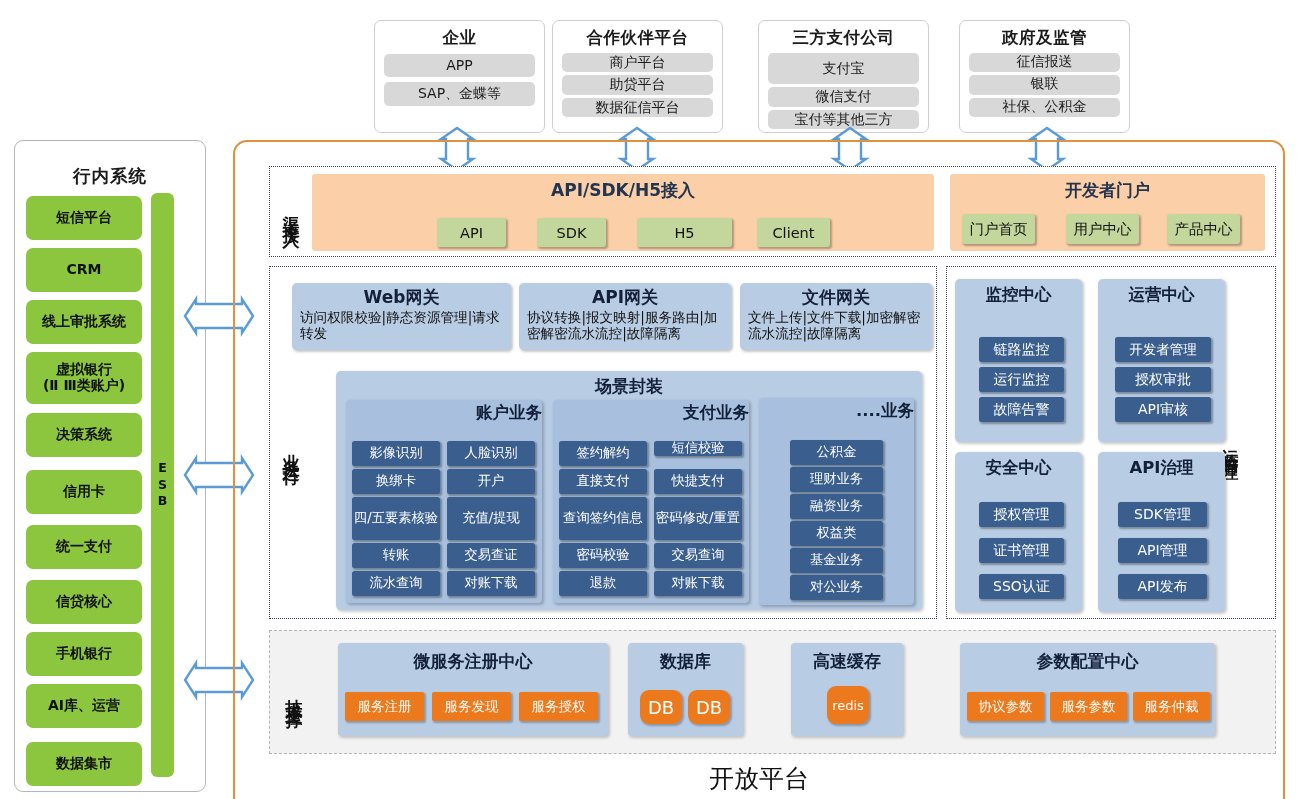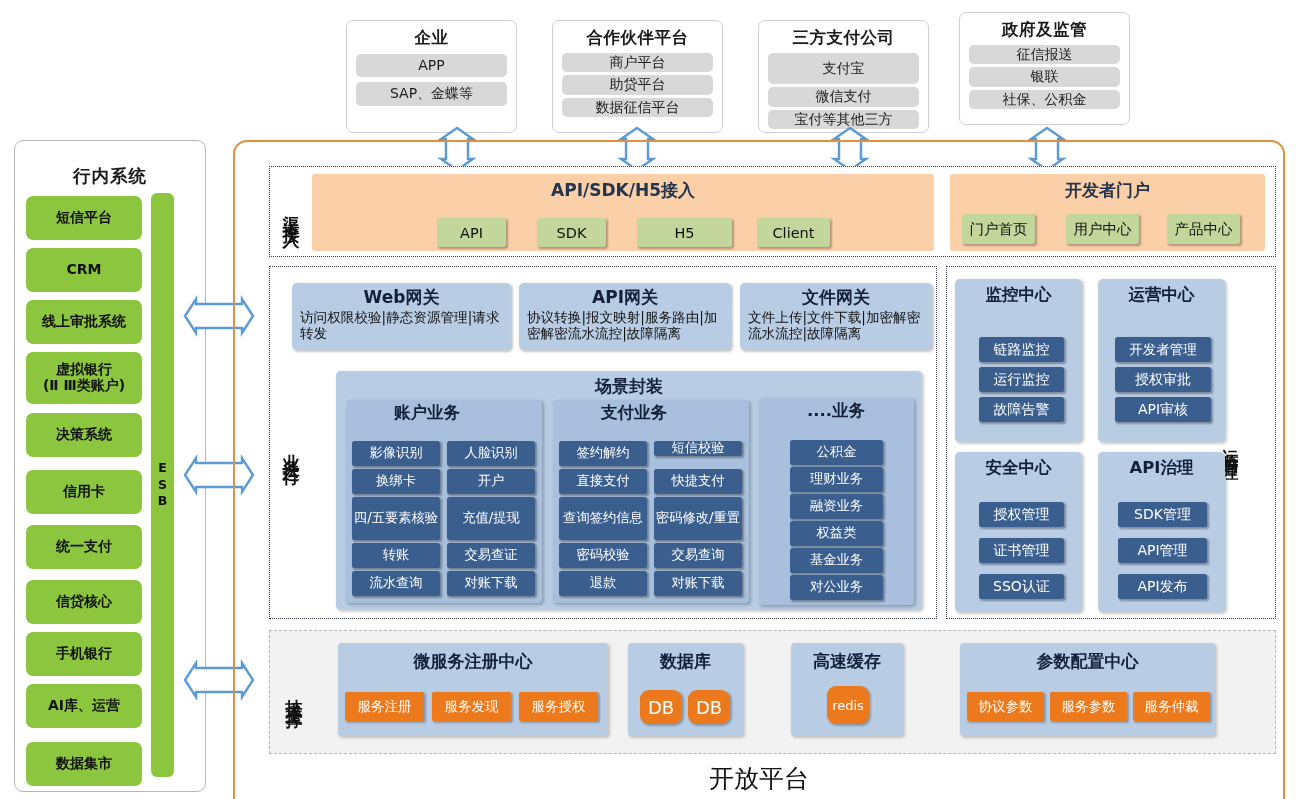--- a/index.html
+++ b/index.html
@@ -100,21 +100,21 @@
   }
   #scene-title{
     left:336px;top:374px;width:586px;height:24px;
     font-size:17px;font-weight:bold;color:#14203a;
   }
   .svc-group{
     background:#a8c0dd;border-radius:4px;
     box-shadow:1.5px 1.5px 3px rgba(0,0,0,.22);
     padding-top:3px;
   }
-  .svc-group-title{font-size:16.5px;font-weight:bold;color:#13203a;text-align:left;line-height:1.2;margin-left:48px;}
+  .svc-group-title{font-size:16.5px;font-weight:bold;color:#13203a;text-align:right;line-height:1.2;margin-left:48px;}
   .svc-chip{
     background:#3a5f8f;color:#fff;border-radius:2.5px;
     font-size:13.3px;line-height:1.08;
     box-shadow:1.5px 1.5px 2px rgba(0,0,0,.32);
     display:flex;align-items:center;justify-content:center;text-align:center;
   }
 
   
   .ops-card{
     background:#b8cce4;border-radius:5px;
@@ -177,41 +177,41 @@
   <svg class="abs arrow-svg" style="left:182px;top:296px;width:74px;height:40px;" viewBox="0 0 74 40">
     <path d="M14 8 L60 8 L60 3 L71 20 L60 37 L60 32 L14 32 L14 37 L3 20 L14 3 Z" fill="#ffffff" stroke="#5b9bd5" stroke-width="2.4"></path>
   </svg>
   <svg class="abs arrow-svg" style="left:182px;top:455px;width:74px;height:40px;" viewBox="0 0 74 40">
     <path d="M14 8 L60 8 L60 3 L71 20 L60 37 L60 32 L14 32 L14 37 L3 20 L14 3 Z" fill="#ffffff" stroke="#5b9bd5" stroke-width="2.4"></path>
   </svg>
   <svg class="abs arrow-svg" style="left:182px;top:660px;width:74px;height:40px;" viewBox="0 0 74 40">
     <path d="M14 8 L60 8 L60 3 L71 20 L60 37 L60 32 L14 32 L14 37 L3 20 L14 3 Z" fill="#ffffff" stroke="#5b9bd5" stroke-width="2.4"></path>
   </svg>
 
-  <div class="abs ext-box" style="left:346px;top:20px;width:171px;height:113px;">
+  <div class="abs ext-box" style="left:374px;top:20px;width:171px;height:113px;">
     <div class="ext-title">企业</div>
     <div class="ext-item">APP</div>
     <div class="ext-item">SAP、金蝶等</div>
   </div>
 
   <div class="abs ext-box" style="left:552px;top:20px;width:171px;height:113px;">
     <div class="ext-title">合作伙伴平台</div>
     <div class="ext-item" style="margin-top:3px;padding:2px 2px;">商户平台</div>
     <div class="ext-item" style="margin-top:3px;padding:2px 2px;">助贷平台</div>
     <div class="ext-item" style="margin-top:3px;padding:2px 2px;">数据征信平台</div>
   </div>
 
   <div class="abs ext-box" style="left:758px;top:20px;width:171px;height:113px;">
     <div class="ext-title">三方支付公司</div>
     <div class="ext-item" style="margin-top:3px;padding:8px 2px;">支付宝</div>
     <div class="ext-item" style="margin-top:3px;padding:2px 2px;">微信支付</div>
     <div class="ext-item" style="margin-top:3px;padding:2px 2px;">宝付等其他三方</div>
   </div>
 
-  <div class="abs ext-box" style="left:959px;top:12px;width:171px;height:113px;">
+  <div class="abs ext-box" style="left:959px;top:20px;width:171px;height:113px;font-family:Liberation Mono, monospace;">
     <div class="ext-title">政府及监管</div>
     <div class="ext-item" style="margin-top:3px;padding:2px 2px;">征信报送</div>
     <div class="ext-item" style="margin-top:3px;padding:2px 2px;">银联</div>
     <div class="ext-item" style="margin-top:3px;padding:2px 2px;">社保、公积金</div>
   </div>
 
   <svg class="abs arrow-svg" style="left:438px;top:126px;width:38px;height:46px;" viewBox="0 0 38 46">
     <path d="M8 13 L8 33 L3 33 L19 44 L35 33 L30 33 L30 13 L35 13 L19 2 L3 13 Z" fill="#ffffff" stroke="#5b9bd5" stroke-width="2.4"></path>
   </svg>
   <svg class="abs arrow-svg" style="left:618px;top:126px;width:38px;height:46px;" viewBox="0 0 38 46">

